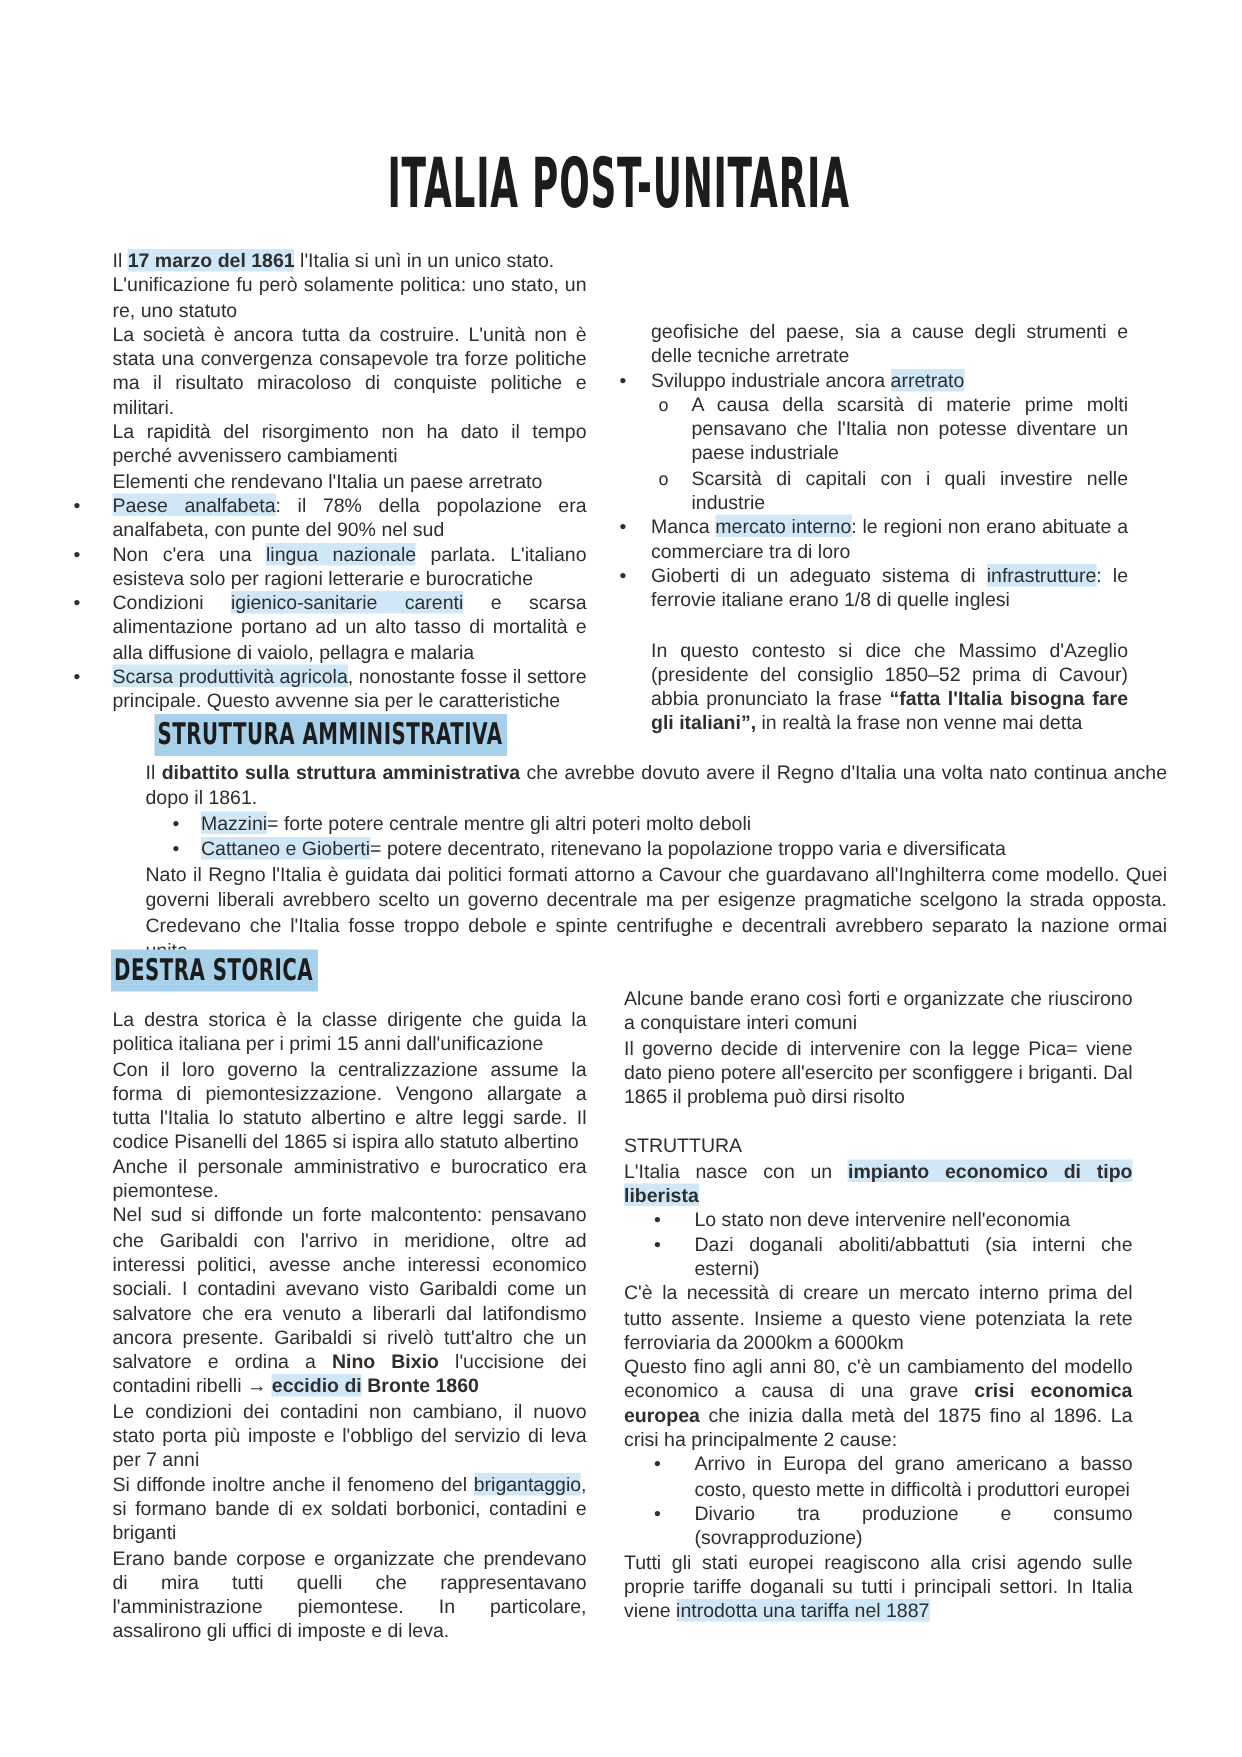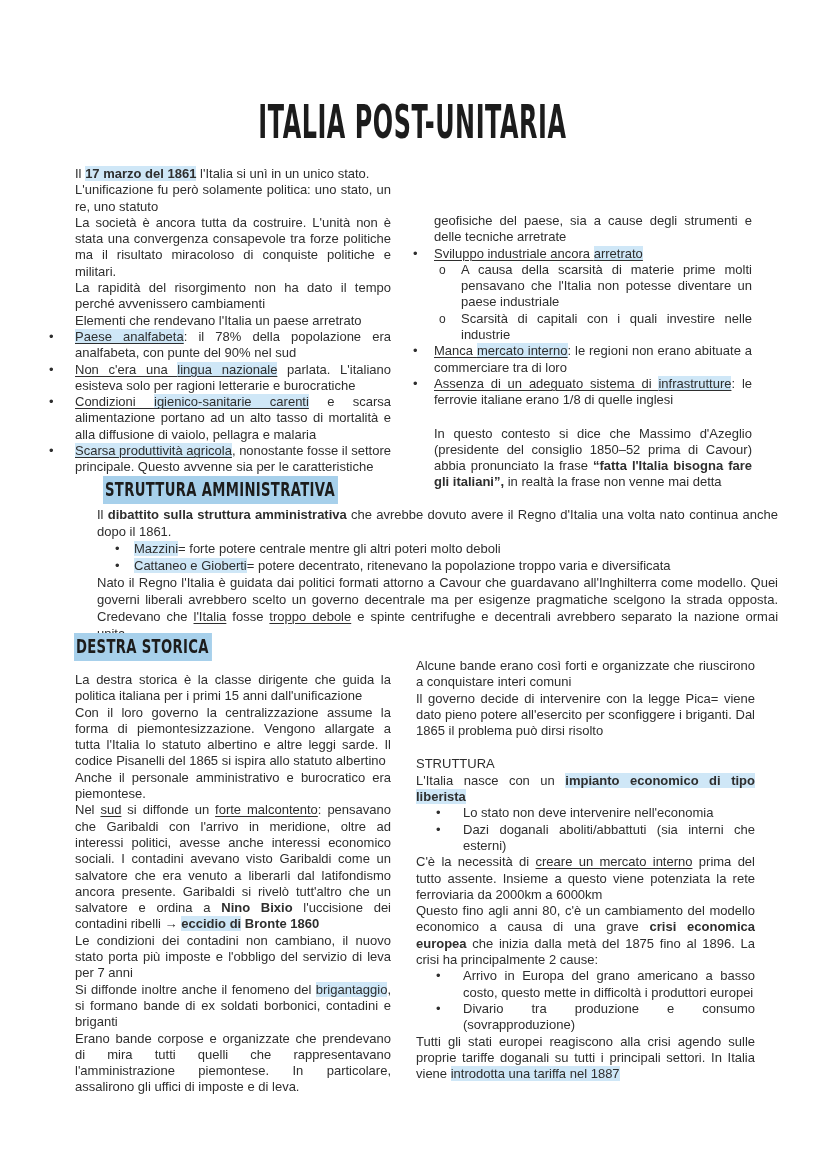--- a/index.html
+++ b/index.html
@@ -36,21 +36,21 @@
     padding:1px 5px 2px 3px;
     transform:scaleX(0.66);transform-origin:left center;
   }
   
   .region{position:absolute;font-size:13px;line-height:16.3px;}
   .p{text-align:justify;}
   .li{position:relative;text-align:justify;}
   .mk{position:absolute;top:0;}
   .gap{height:17px;}
   .bold{font-weight:700;}
-  .ul{text-decoration:underline;text-decoration-thickness:1px;text-underline-offset:2px;}
+  .ul{text-decoration-thickness:1px;text-underline-offset:2px;}
   .hl{background:var(--hl,#cfe7f7);}
   
   .hang .li{padding-left:0;}
   .hang .li .mk{left:-26px;}
   
   .ind .p, .ind .li.b1{padding-left:21px;}
   .ind .li.b1 .mk{left:0;}
   .ind .li.b2{padding-left:48px;}
   .ind .li.b2 .mk{left:26px;}
   
@@ -82,21 +82,21 @@
       <div class="li b1"><span class="mk">•</span><span><span class="ul">Condizioni </span><span class="ul hl">igienico-sanitarie carenti</span><span> e scarsa alimentazione portano ad un alto tasso di mortalità e alla diffusione di vaiolo, pellagra e malaria</span></span></div>
       <div class="li b1"><span class="mk">•</span><span><span class="ul hl">Scarsa produttività agricola</span><span>, nonostante fosse il settore principale. Questo avvenne sia per le caratteristiche</span></span></div>
     </div>
 
   <div class="region ind" style="top:166px;left:413px;width:339px;margin-top:47px;">
       <div class="p"><span><span>geofisiche del paese, sia a cause degli strumenti e delle tecniche arretrate</span></span></div>
       <div class="li b1"><span class="mk">•</span><span><span class="ul">Sviluppo industriale ancora </span><span class="ul hl">arretrato</span></span></div>
       <div class="li b2 l2"><span class="mk">o</span><span><span>A causa della scarsità di materie prime molti pensavano che l'Italia non potesse diventare un paese industriale</span></span></div>
       <div class="li b2 l2"><span class="mk">o</span><span><span>Scarsità di capitali con i quali investire nelle industrie</span></span></div>
       <div class="li b1"><span class="mk">•</span><span><span class="ul">Manca </span><span class="ul hl">mercato interno</span><span>: le regioni non erano abituate a commerciare tra di loro</span></span></div>
-      <div class="li b1"><span class="mk">•</span><span><span class="ul">Assenza di un adeguato sistema di </span><span class="ul hl">infrastrutture</span><span>: le ferrovie italiane erano 1/8 di quelle inglesi</span></span></div>
+      <div class="li b1"><span class="mk">•</span><span><span class="ul">Gioberti di un adeguato sistema di </span><span class="ul hl">infrastrutture</span><span>: le ferrovie italiane erano 1/8 di quelle inglesi</span></span></div>
       <div class="gap"></div>
       <div class="p"><span><span>In questo contesto si dice che Massimo d'Azeglio (presidente del consiglio 1850–52 prima di Cavour) abbia pronunciato la frase </span><span class="bold">“fatta l'Italia bisogna fare gli italiani”,</span><span> in realtà la frase non venne mai detta</span></span></div>
     </div>
 
   <div class="sec-head" style="top:476px;left:74px;margin-left:29px;">
     <span class="h-inner">STRUTTURA AMMINISTRATIVA</span>
   </div>
 
   <div class="region secbody" style="top:506px;left:75px;width:681px;margin-left:22px;">
       <div class="p"><span><span>Il </span><span class="bold">dibattito sulla struttura amministrativa</span><span> che avrebbe dovuto avere il Regno d'Italia una volta nato continua anche dopo il 1861.</span></span></div>

